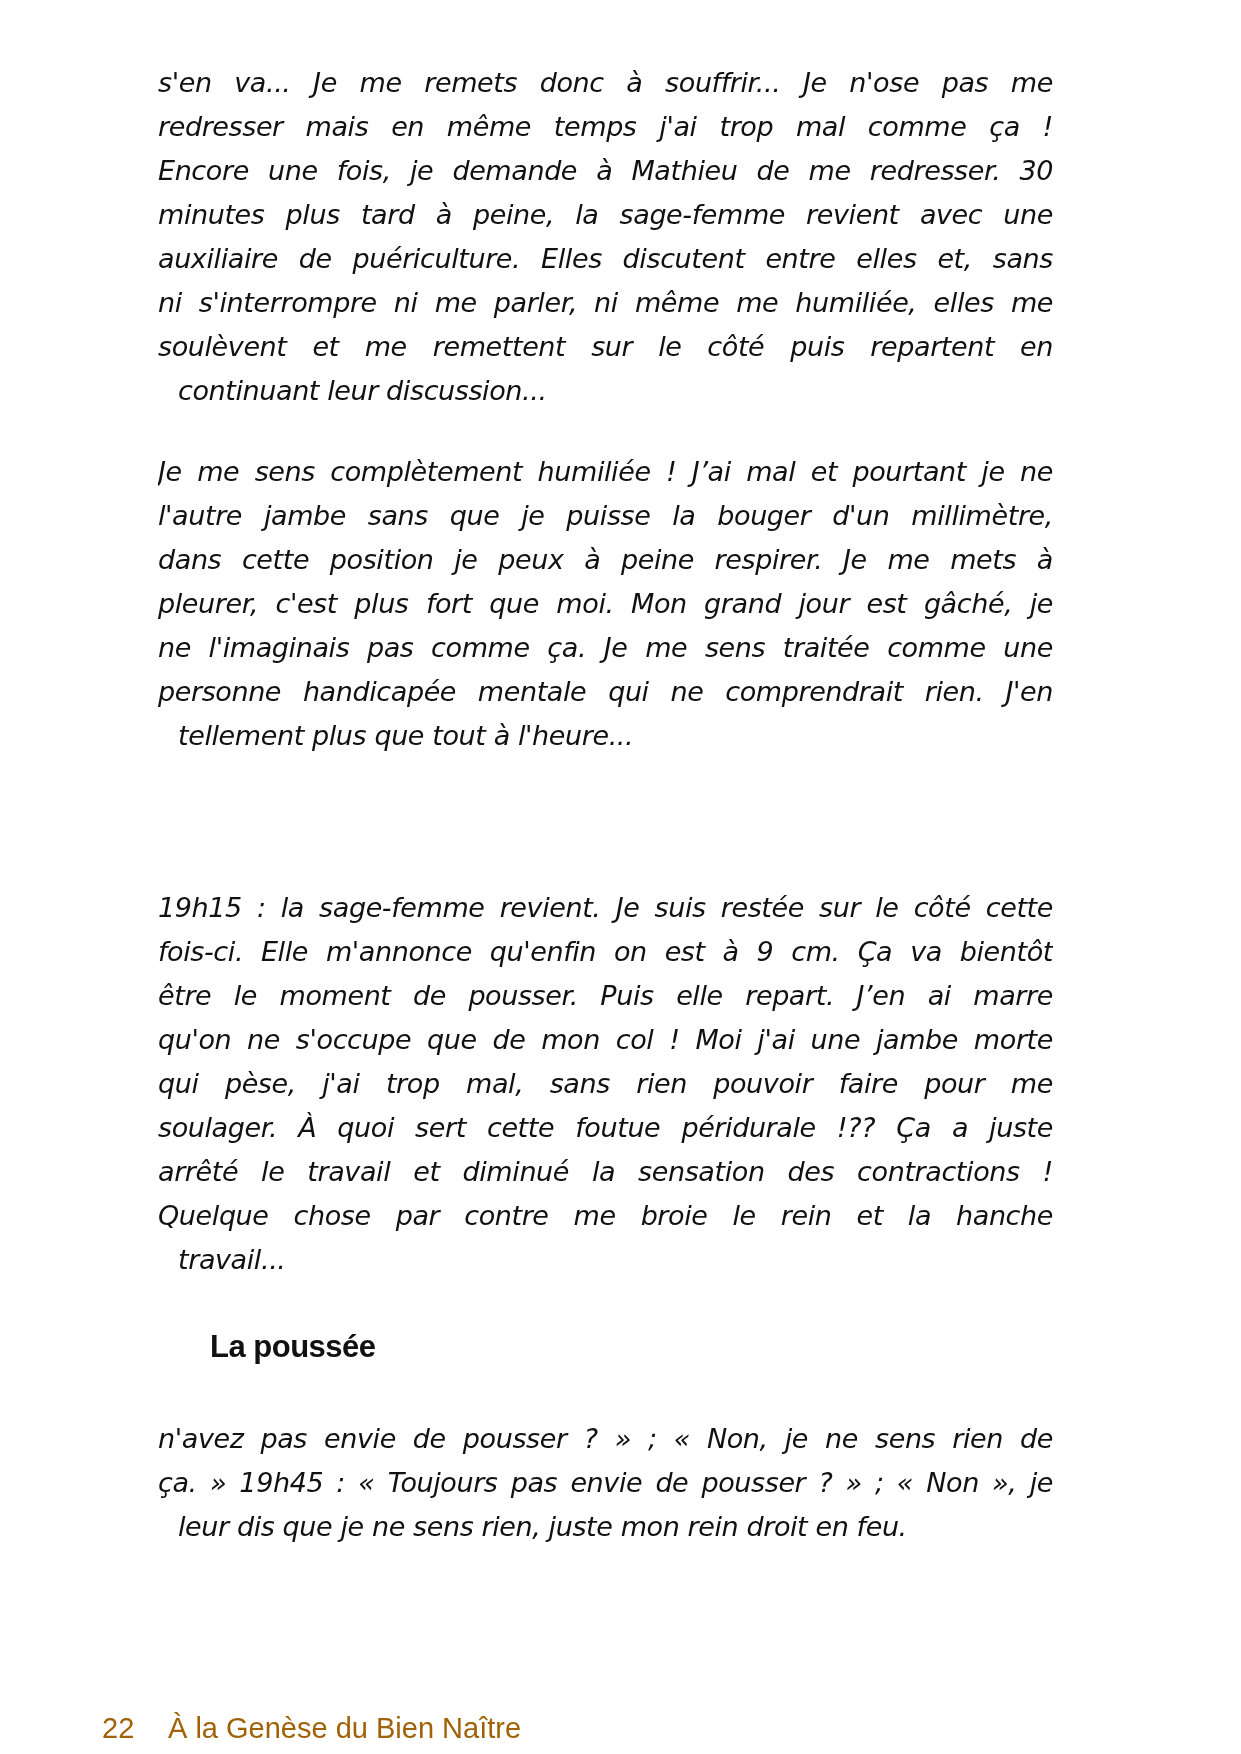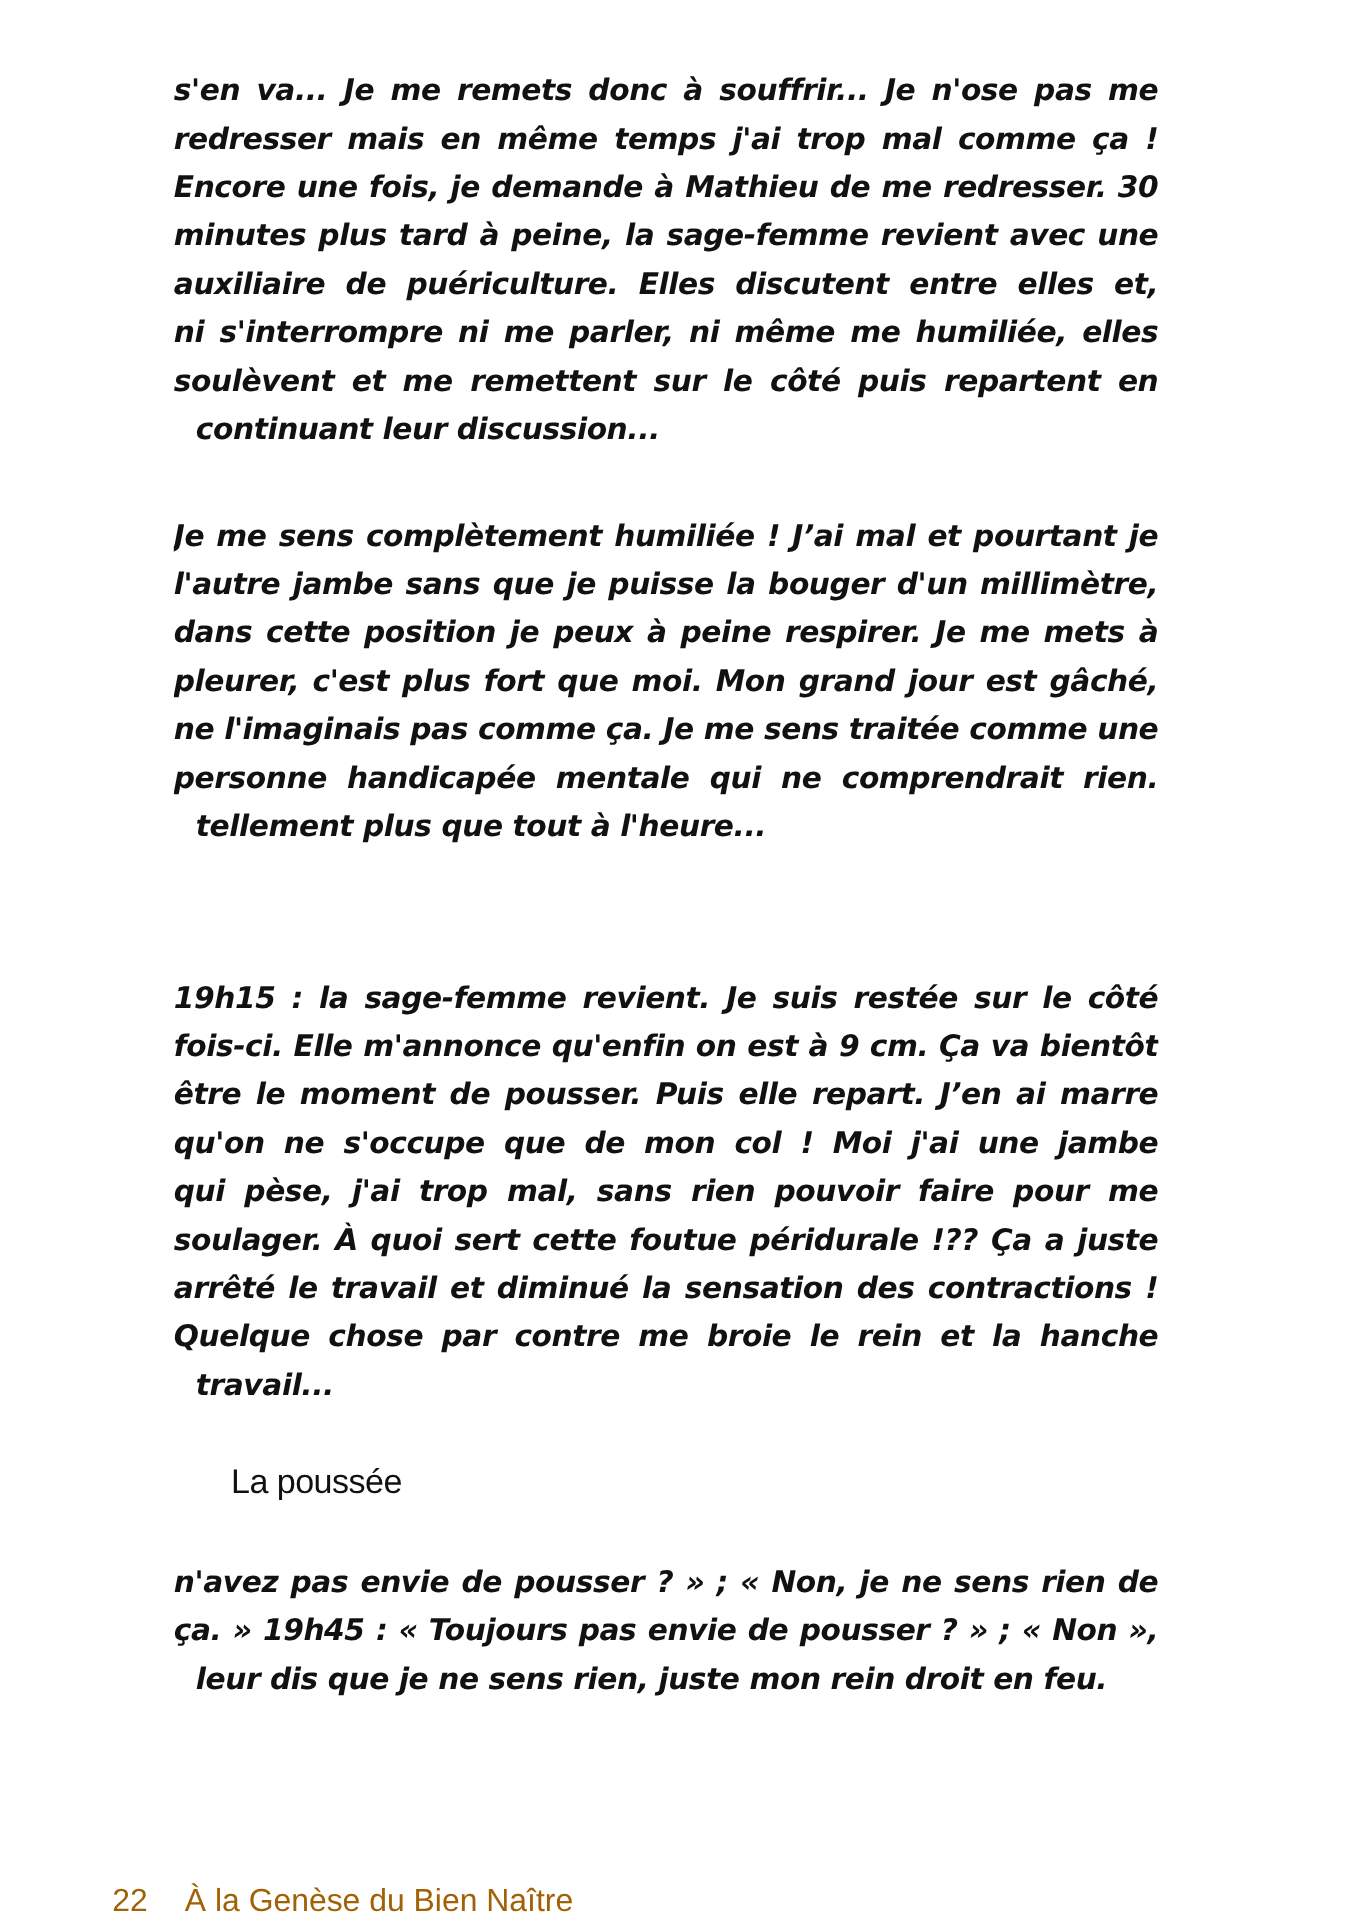--- a/index.html
+++ b/index.html
@@ -18,21 +18,20 @@
   .page {
     position: absolute;
     left: 0; top: 0;
     width: 1241px;
     height: 1754px;
   }
   .text-block {
     position: absolute;
     left: 158px;
     width: 895px;
-    font-weight: bold;
   }
   .para {
     margin: 0;
     font-style: italic;
     font-family: "DejaVu Sans", sans-serif;
     font-size: 27px;
     letter-spacing: -0.4px;
     color: #111111;
   }
   .line {
@@ -43,30 +42,30 @@
     text-align: justify;
     text-align-last: justify;
     white-space: normal;
     overflow: hidden;
   }
   .line.last {
     text-align-last: left;
     margin-left: 20px;
   }
   #para-1 { top: 61px; }
-  #para-2 { top: 466px; }
+  #para-2 { top: 450px; }
   #para-3 { top: 886px; }
   #para-4 { top: 1417px; }
   .section-heading {
     position: absolute;
     left: 210px;
     top: 1325px;
     margin: 0;
     font-family: "Liberation Sans", sans-serif;
-    font-weight: normal;
+    font-weight: bold;
     font-size: 31px;
     line-height: 44px;
     color: #111111;
     letter-spacing: -0.5px;
   }
   .footer {
     position: absolute;
     top: 1706px;
     left: 102px;
     height: 44px;

